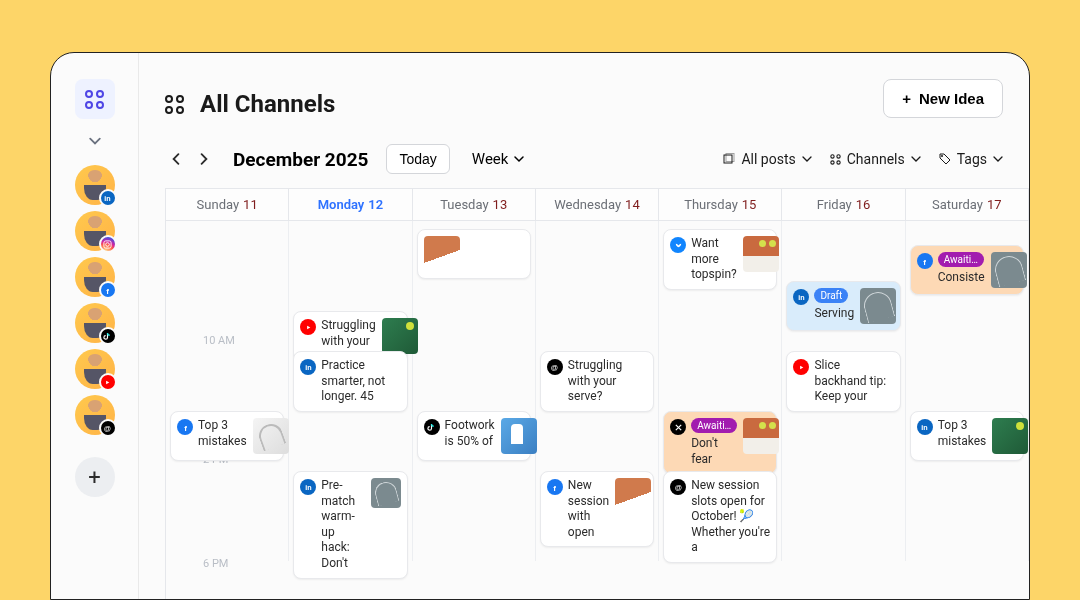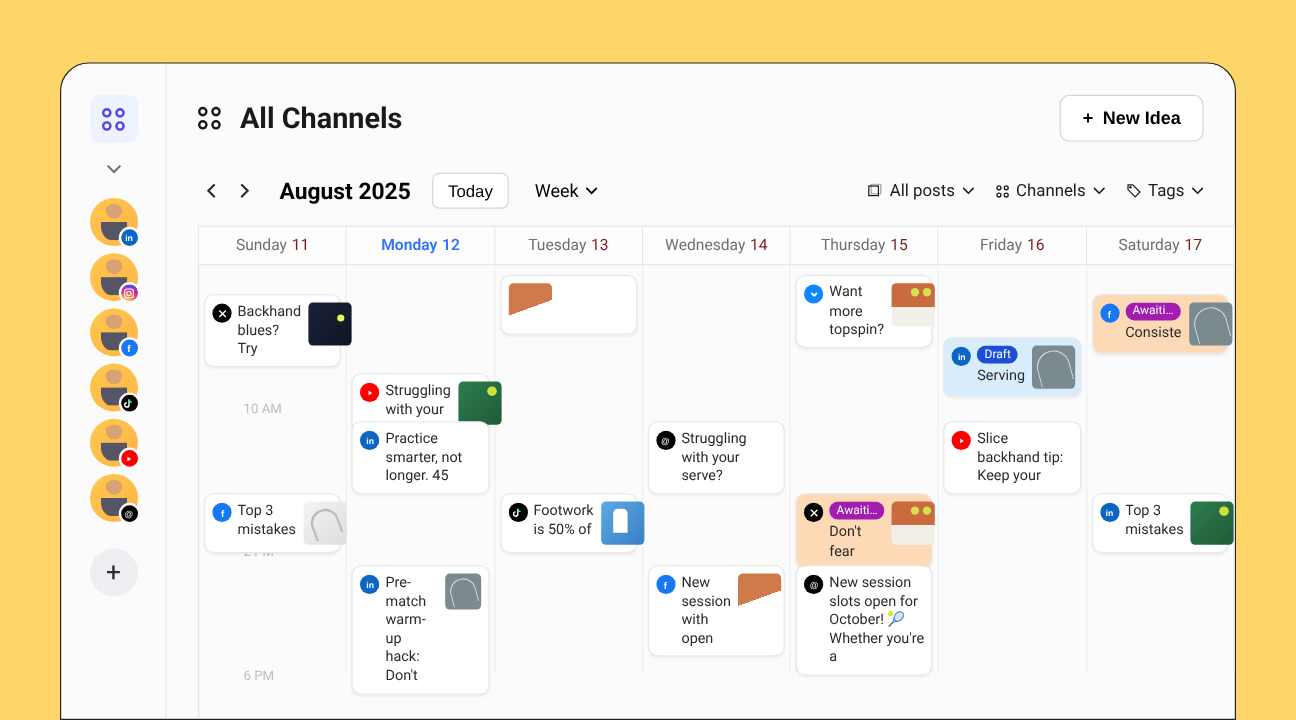--- a/index.html
+++ b/index.html
@@ -87,21 +87,21 @@
   cursor: pointer;
   margin-top: 8px;
 }
 .main {
   flex: 1;
   display: flex;
   flex-direction: column;
   padding: 26px 0 0 26px;
 }
 .header {
-  display: flex; align-items: center; justify-content: space-between;
+  display: flex; align-items: flex-end; justify-content: space-between;
   padding-right: 26px;
 }
 .header-left {
   display: flex; align-items: center; gap: 16px;
 }
 .grid4b span { border-color: #1a1a1a; }
 .page-title {
   font-size: 24px; font-weight: 700; color: #1a1a1a;
 }
 .new-idea {
@@ -196,21 +196,21 @@
 .card .txt { flex: 1; font-size: 12px; line-height: 1.3; color: #2b2b2b; display: flex; gap: 5px; }
 .card .content { display: flex; flex-direction: column; gap: 3px; flex: 1; overflow: hidden; }
 .card .body { overflow: hidden; }
 .pill {
   background: #a21caf; color: #fff; font-size: 10px;
   padding: 1px 6px; border-radius: 8px;
   align-self: flex-start;
   white-space: nowrap; overflow: hidden; text-overflow: ellipsis;
   max-width: 48px;
 }
-.pill.draft { background: #1d4ed8; }
+.pill.draft { background: #3b82f6; }
 .thumb {
   width: 36px; height: 36px; border-radius: 4px; flex-shrink: 0;
 }
 .ico {
   width: 16px; height: 16px; border-radius: 50%;
   flex-shrink: 0;
   display: inline-flex; align-items: center; justify-content: center;
   margin-top: 1px;
 }
 .svg12 { width: 12px; height: 12px; }
@@ -324,21 +324,21 @@
             <svg class="svg12" viewBox="0 0 6 10">
                 <path d="M5 1L1 5l4 4" stroke="currentColor" stroke-width="1.5" fill="none" stroke-linecap="round"></path>
               </svg>
           </div>
           <div class="arr">
             <svg class="svg12" viewBox="0 0 6 10">
                 <path d="M1 1l4 4-4 4" stroke="currentColor" stroke-width="1.5" fill="none" stroke-linecap="round"></path>
               </svg>
           </div>
         </div>
-        <div class="month-label">August 2025</div>
+        <div class="month-label">December 2025</div>
         <button class="btn-s">Today</button>
         <div class="view-toggle">
           <span>Week</span>
           <svg class="svg10" viewBox="0 0 10 6">
               <path d="M1 1l4 4 4-4" stroke="currentColor" stroke-width="1.5" fill="none" stroke-linecap="round"></path>
             </svg>
         </div>
       </div>
       <div class="tb-right">
         <div class="filter">
@@ -384,33 +384,20 @@
           <div class="day-head">Wednesday<span class="num">14</span></div>
           <div class="day-head">Thursday<span class="num">15</span></div>
           <div class="day-head">Friday<span class="num">16</span></div>
           <div class="day-head">Saturday<span class="num">17</span></div>
         </div>
       <div class="cal-body" id="cal-body">
           <div class="col">
             <div class="timelabel" style="top: 113px;">10 AM</div>
             <div class="timelabel" style="top: 232px;">2 PM</div>
             <div class="timelabel" style="top: 336px;">6 PM</div>
-            <div class="card" style="position: absolute; left: 4px; right: 4px; top: 24px;">
-              <div class="txt">
-                <span class="ico" style="background:#000000">
-                  <svg viewBox="0 0 10 10" width="9" height="9">
-                    <path d="M2 2l6 6M8 2l-6 6" stroke="#fff" stroke-width="1.3"></path>
-                  </svg>
-                </span>
-                <div class="content">
-                  <span class="body">Backhand blues? Try</span>
-                </div>
-              </div>
-              <div class="thumb th-dark"></div>
-            </div>
             <div class="card" style="position: absolute; left: 4px; right: 4px; top: 190px;">
               <div class="txt">
                 <span class="ico" style="background:#1877f2">
                   <svg viewBox="0 0 10 10" width="9" height="9">
                     <text x="5" y="8.5" text-anchor="middle" font-size="9" font-weight="700" fill="#fff" font-family="Arial">f</text>
                   </svg>
                 </span>
                 <div class="content">
                   <span class="body">Top 3 mistakes</span>
                 </div>

